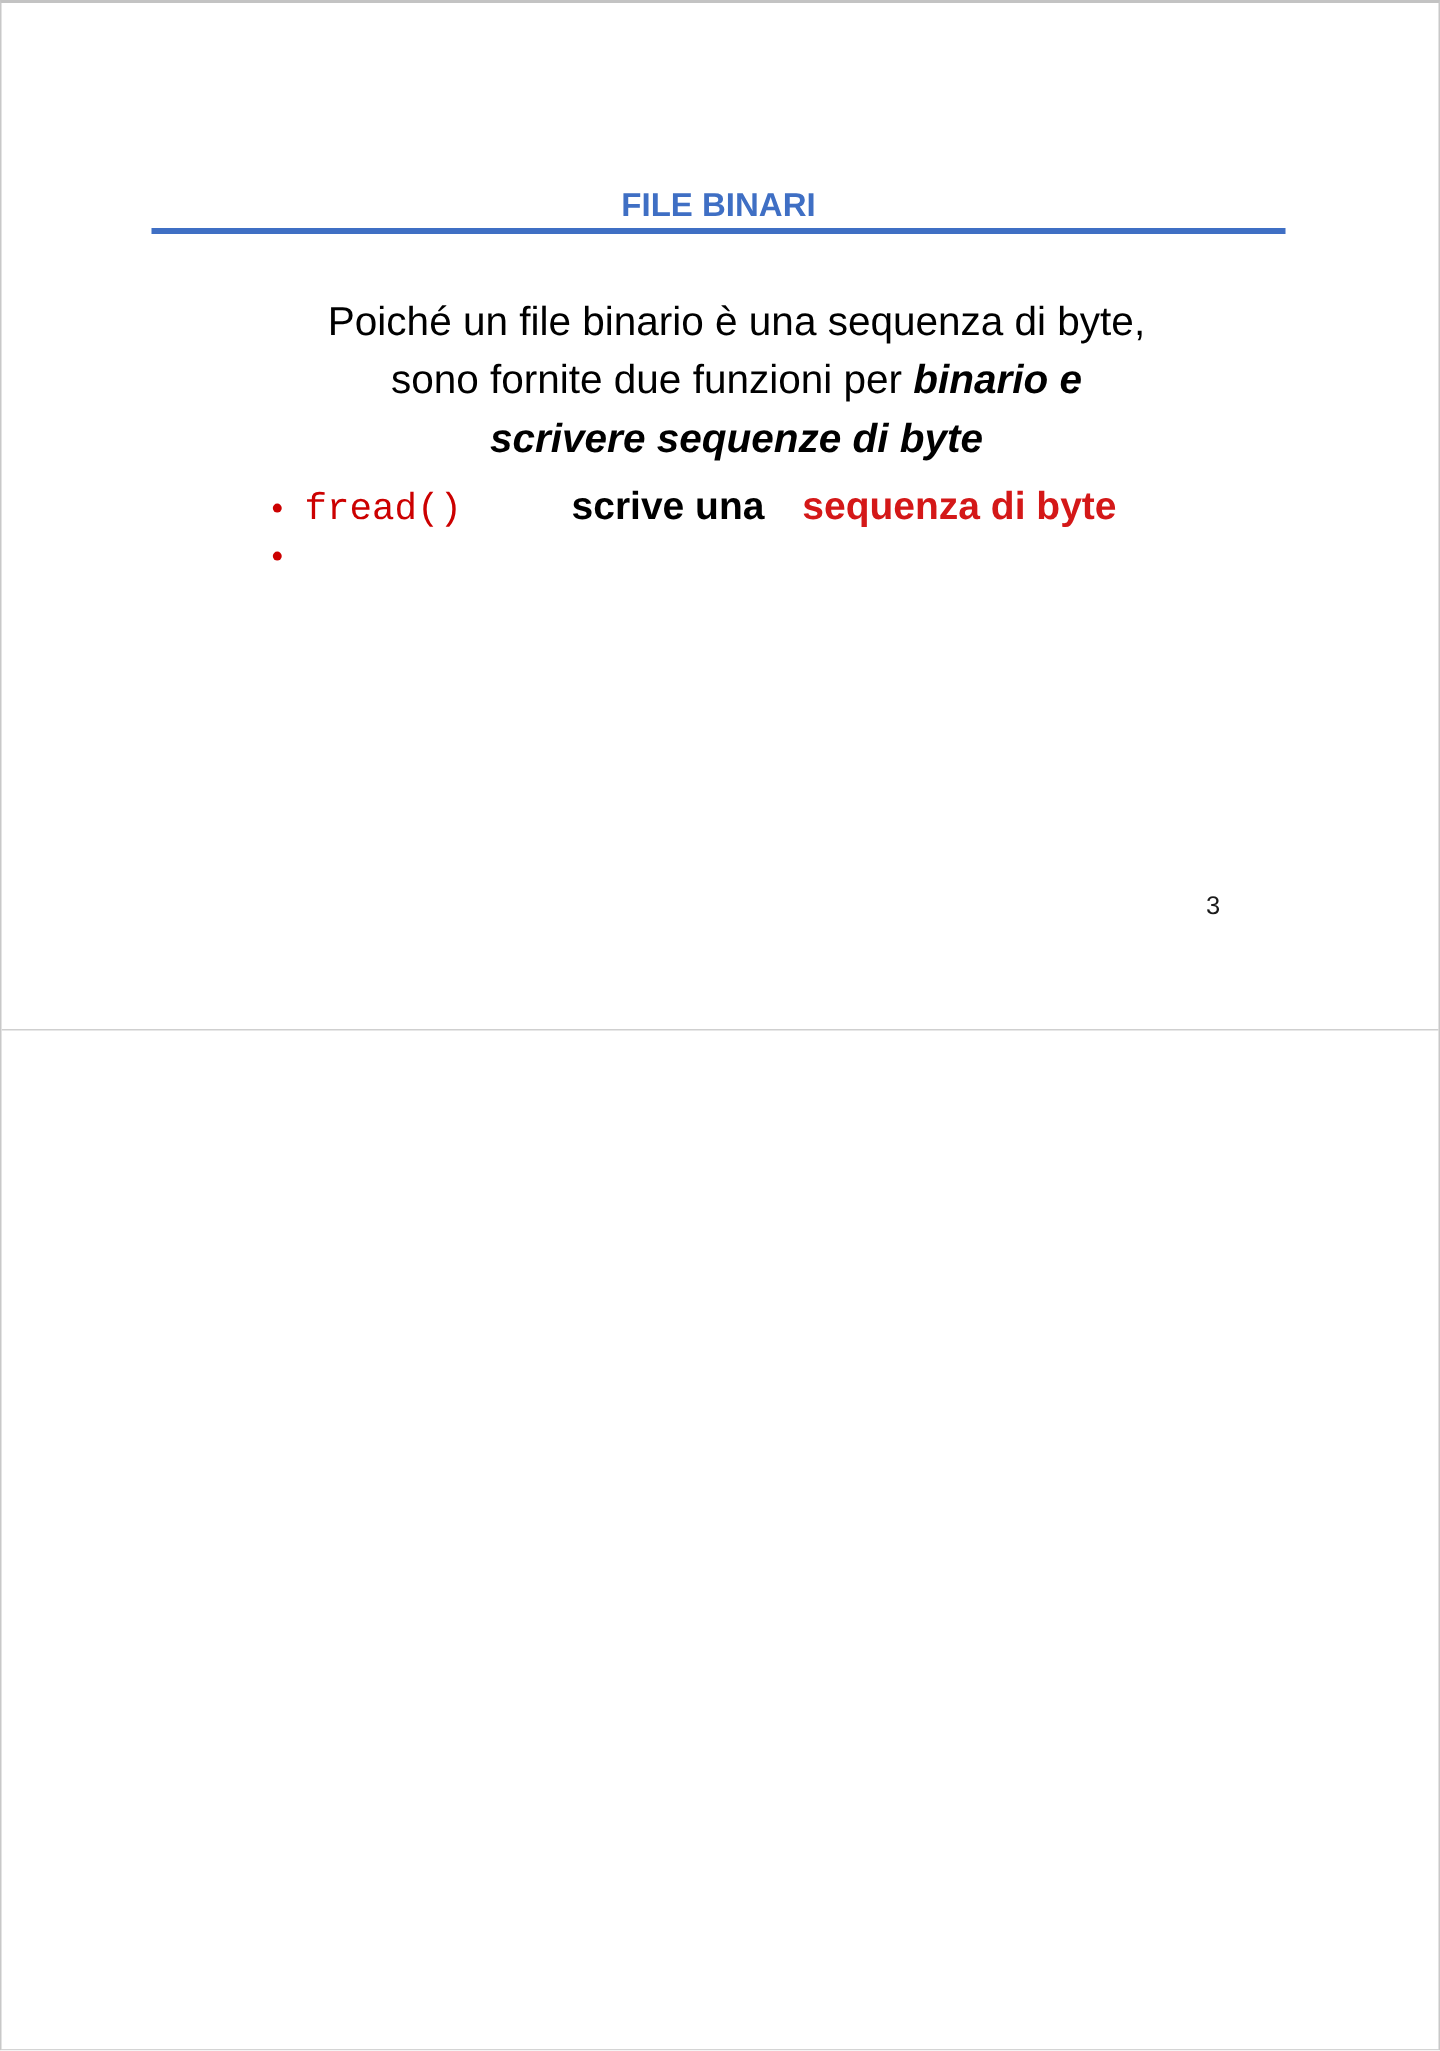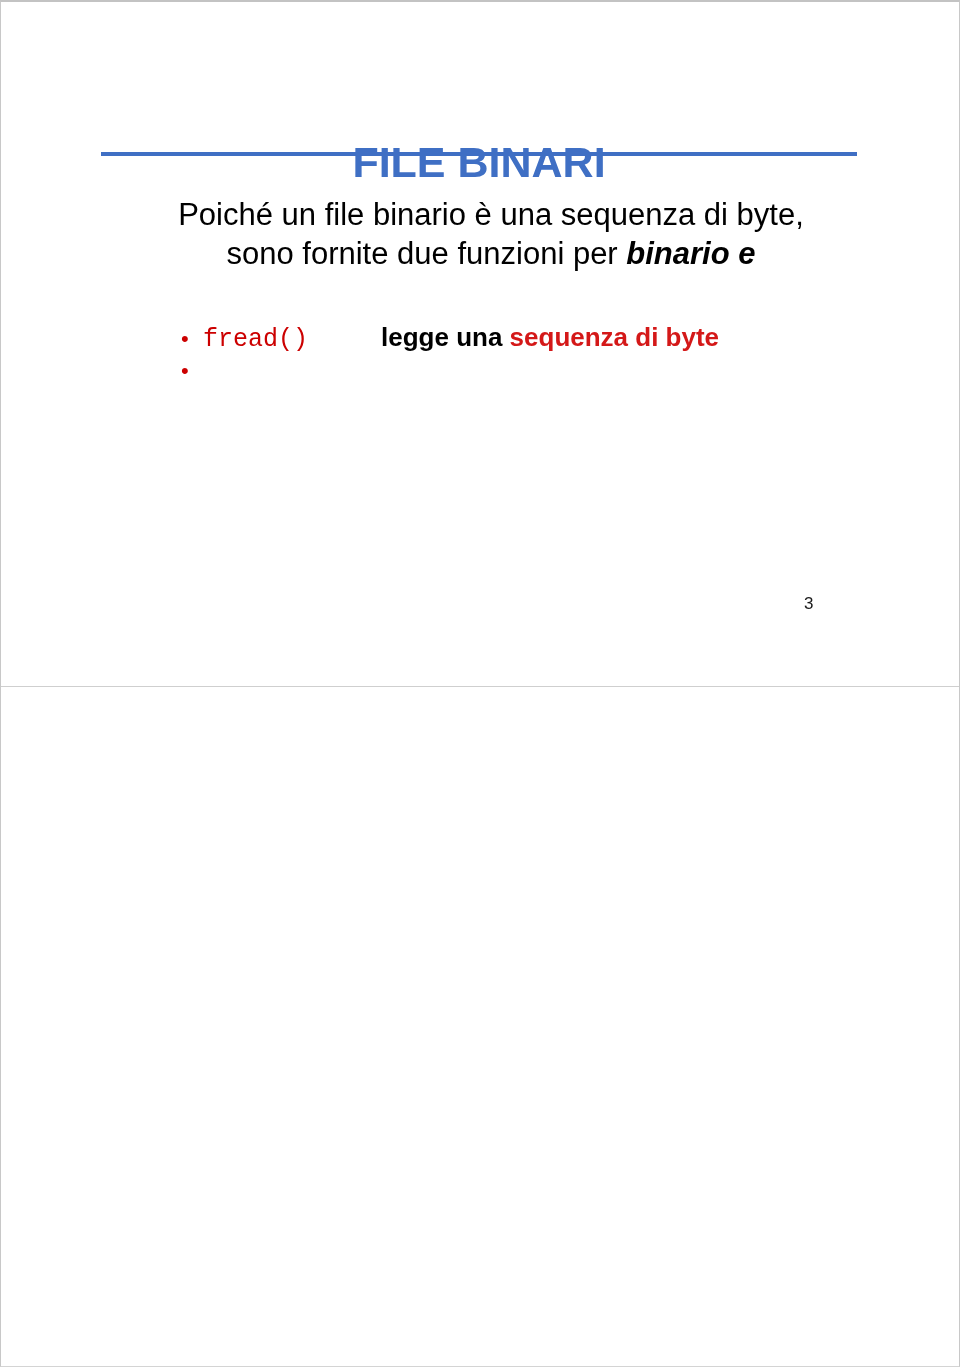--- a/index.html
+++ b/index.html
@@ -46,31 +46,31 @@
   }
   .title-rule {
     position: absolute;
     left: 100px;
     width: 756px;
     height: 4px;
     background: #3f6fc4;
   }
 
   
-  #s1-title { top: 107px; font-size: 43px; }
+  #s1-title { top: 107px; font-size: 22px; }
   #s1-rule  { top: 150px; }
 
   
   .intro {
     position: absolute;
     left: 140px;
     top: 193px;
     width: 700px;
     text-align: center;
-    font-size: 31px;
+    font-size: 27px;
     line-height: 39px;
     color: #000000;
   }
   .intro .bi { font-weight: bold; font-style: italic; }
 
   .fn-list {
     position: absolute;
     left: 180px;
     top: 315px;
     width: 700px;
@@ -94,21 +94,21 @@
     color: #cc0000;
     font-weight: normal;
     font-size: 25px;
     width: 178px;
     flex: 0 0 auto;
   }
   .fn-row .fdesc {
     font-weight: bold;
     color: #000000;
   }
-  .fn-row .fdesc .hi { color: #d41818; }
+  .fn-row .fdesc .hi { color: #d41818; margin-left: 18px; }
 
   
   .page-num {
     position: absolute;
     font-size: 17px;
     color: #1a1a1a;
     font-family: "Liberation Sans", sans-serif;
   }
   #s1-num { left: 803px; top: 592px; }
 </style>
@@ -118,28 +118,29 @@
 <div class="page">
 
   <section class="slide" id="slide-1">
 
     <h1 class="slide-title" id="s1-title">FILE BINARI</h1>
     <div class="title-rule" id="s1-rule"></div>
 
     <div class="intro">
       <span>Poiché un file binario è una sequenza di byte,</span><br>
       <span>sono fornite due funzioni per </span><span class="bi">binario e</span><br>
+      <span class="bi">scrivere sequenze di byte</span>
     </div>
 
     <div class="fn-list">
 
       <div class="fn-row">
         <span class="dot">•</span>
         <span class="fname">fread()</span>
-        <span class="fdesc"><span>legge una </span><span class="hi">sequenza di byte</span></span>
+        <span class="fdesc"><span>scrive una </span><span class="hi">sequenza di byte</span></span>
       </div>
 
       <div class="fn-row">
         <span class="dot">•</span>
       </div>
 
     </div>
 
     <div class="page-num" id="s1-num">3</div>
   </section>

